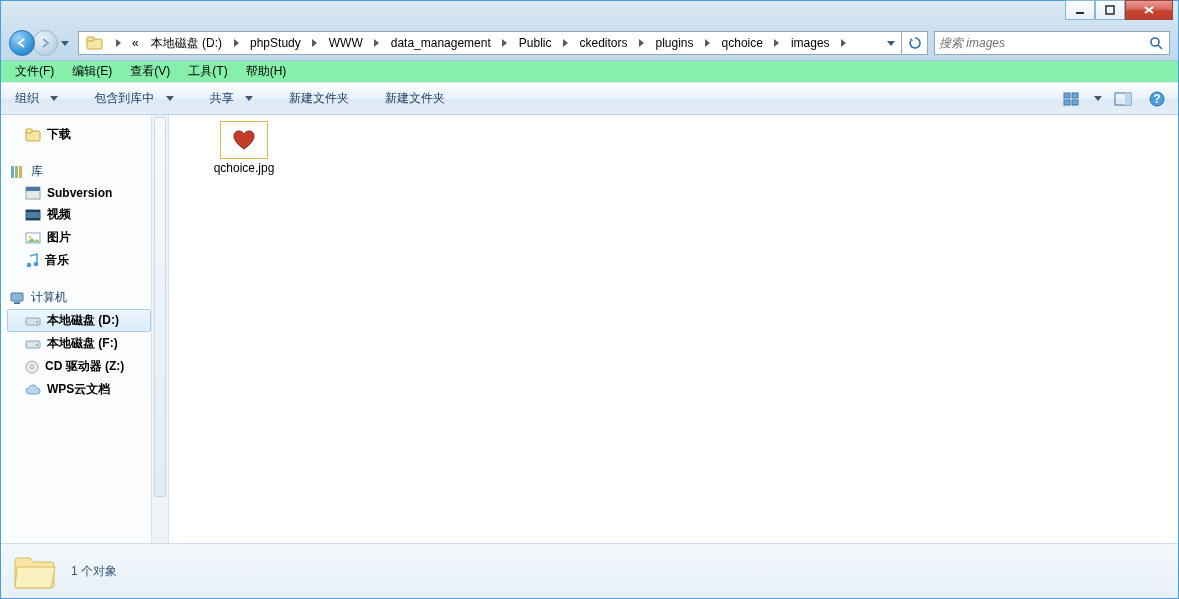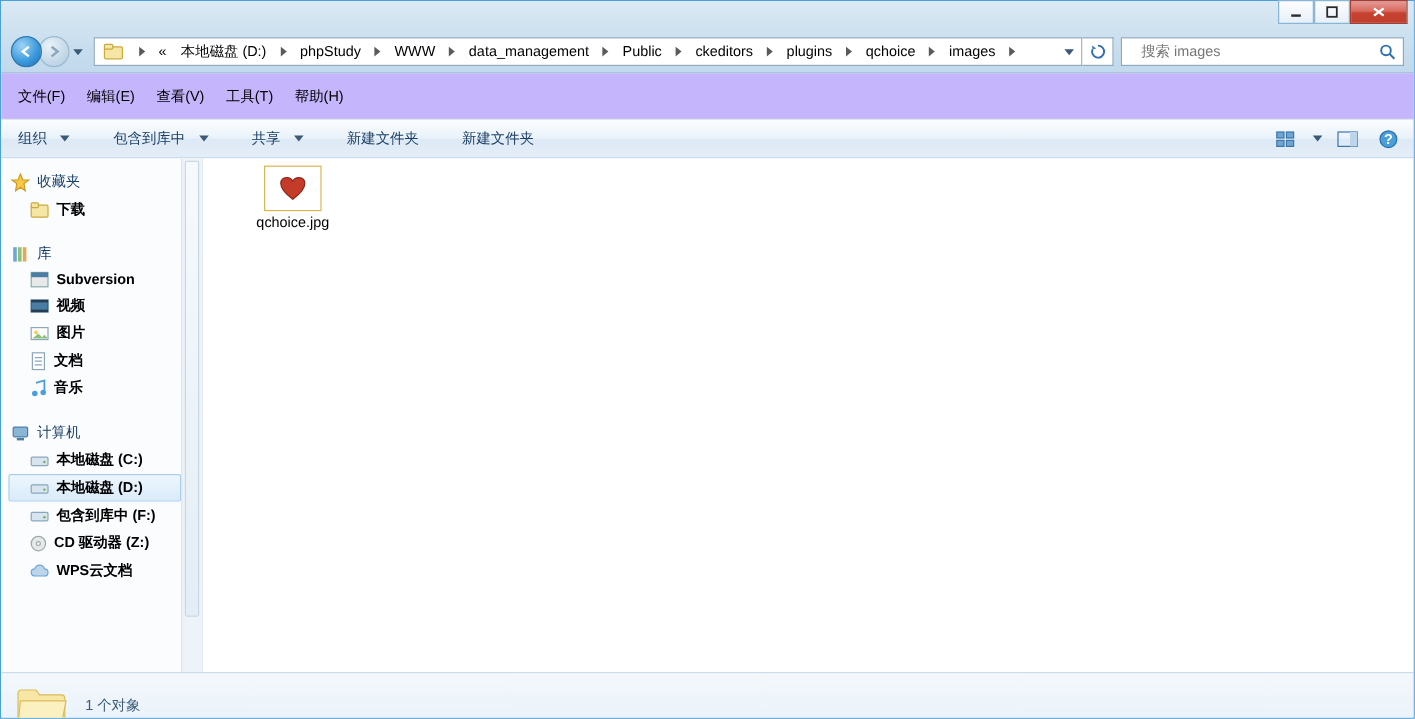--- a/index.html
+++ b/index.html
@@ -17,24 +17,24 @@
 .nav-circle.fwd { background: radial-gradient(circle at 35% 30%, #e9f2f9, #c8dbe9 55%, #afc9dc); border-color:#9cb9ce; margin-left:-3px; z-index:0; }
 .nav-circle.back { z-index:1; }
 .nav-drop { width:14px; height:24px; display:flex; align-items:center; justify-content:center; }
 .addr-box { flex:1; background:#fff; border:1px solid #8fa9be; display:flex; align-items:center; gap:2px; padding:0 2px; }
 .crumb { display:flex; align-items:center; padding:0 5px; height:100%; white-space:nowrap; color:#000; cursor:default; }
 .crumb-sep { width:14px; height:100%; display:flex; align-items:center; justify-content:center; cursor:default; }
 .addr-tail { flex:1; }
 .addr-drop { width:18px; display:flex; align-items:center; justify-content:center; border-left:1px solid transparent; }
 .refresh-btn { width:26px; background:#fff; border:1px solid #8fa9be; border-left:0; display:flex; align-items:center; justify-content:center; }
 .search-box { width:236px; margin-left:6px; background:#fff; border:1px solid #8fa9be; display:flex; align-items:center; padding:0 4px; }
-.search-box input { flex:1; border:0; outline:0; color:#7a7a7a; background:transparent;margin-left:12px; }
+.search-box input { flex:1; border:0; outline:0; font-style:italic; color:#7a7a7a; background:transparent; }
 .search-box .mag { width:18px; display:flex; align-items:center; justify-content:center; color:#2b6fb0; }
 
-.menu-bar { height:39px; background:#c4b5fd; border-bottom:1px solid #e0e6ee; display:flex; align-items:center; padding:0 6px; gap:2px; }
+.menu-bar { height:22px; background:#86efac; border-bottom:1px solid #e0e6ee; display:flex; align-items:center; padding:0 6px; gap:2px; }
 .menu-item { padding:2px 8px; cursor:default; }
 
 .toolbar { height:32px; background:linear-gradient(#fbfdff,#eaf2fa 48%,#dde9f5 52%,#e4eef8); border-bottom:1px solid #bfd3e6; display:flex; align-items:center; padding:0 8px; gap:24px; }
 .tool-item { display:flex; align-items:center; gap:4px; padding:3px 6px; cursor:default; color:#1b3f66; }
 .tool-right { margin-left:auto; display:flex; align-items:center; gap:8px; }
 .tool-icon-btn { width:26px; height:22px; display:flex; align-items:center; justify-content:center; }
 
 .body-split { display:flex; height:428px; }
 .nav-pane { width:168px; border-right:1px solid #d9e3ee; background:#fafcfe; overflow:hidden; position:relative; }
 .nav-scroll { position:absolute; right:0; top:0; bottom:0; width:17px; background:#eef3f8; border-left:1px solid #dbe4ed; }
@@ -186,26 +186,20 @@
           <text x="8" y="12" text-anchor="middle" fill="#fff" font-size="11" font-weight="bold">?</text>
         </svg>
     </div>
   </div>
 </div>
 
 <div class="body-split">
   <div class="nav-pane">
     <div class="nav-tree">
 
-      <div class="nav-group-hdr">
-        <svg width="16" height="16">
-            <polygon points="8,1 10,6 15,6 11,9 12,15 8,12 4,15 5,9 1,6 6,6" fill="#f7c948" stroke="#cf9a1f"></polygon>
-          </svg>
-        <span>收藏夹</span>
-      </div>
       <div id="fav-slot">
           <div class="nav-item">
             <span>
               <svg width="16" height="14">
                 <rect x="1" y="3" width="14" height="10" rx="1" fill="#f6e6a6" stroke="#caa93e"></rect>
                 <rect x="1" y="1" width="6" height="4" rx="1" fill="#f6e6a6" stroke="#caa93e"></rect>
               </svg>
             </span>
             <span>下载</span>
           </div>
@@ -246,75 +240,55 @@
                 <rect x="1" y="1" width="14" height="10" fill="#fff" stroke="#8aa6bc"></rect>
                 <circle cx="5" cy="5" r="1.5" fill="#f7c948"></circle>
                 <path d="M2 10 L7 6 L10 9 L12 7 L15 10 Z" fill="#8fc07a"></path>
               </svg>
             </span>
             <span>图片</span>
           </div>
           <div class="nav-item">
             <span>
               <svg width="14" height="16">
-                <rect x="2" y="1" width="10" height="14" fill="#fff" stroke="#8aa6bc"></rect>
-                <line x1="4" y1="5" x2="10" y2="5" stroke="#8aa6bc"></line>
-                <line x1="4" y1="8" x2="10" y2="8" stroke="#8aa6bc"></line>
-                <line x1="4" y1="11" x2="10" y2="11" stroke="#8aa6bc"></line>
-              </svg>
-            </span>
-            <span>文档</span>
-          </div>
-          <div class="nav-item">
-            <span>
-              <svg width="14" height="16">
                 <path d="M5 3 L12 1 L12 11" fill="none" stroke="#4a9edb" stroke-width="1.5"></path>
                 <circle cx="4" cy="12" r="2.3" fill="#4a9edb"></circle>
                 <circle cx="11" cy="11" r="2.3" fill="#4a9edb"></circle>
               </svg>
             </span>
             <span>音乐</span>
           </div>
         </div>
       <div class="nav-spacer"></div>
 
       <div class="nav-group-hdr">
         <svg width="16" height="16">
             <rect x="2" y="3" width="12" height="8" rx="1" fill="#8ab6d6" stroke="#4a7ca4"></rect>
             <rect x="5" y="12" width="6" height="2" fill="#4a7ca4"></rect>
           </svg>
         <span>计算机</span>
       </div>
       <div id="comp-slot">
-          <div class="nav-item">
+          <div class="nav-item sel">
             <span>
               <svg width="16" height="12">
                 <rect x="1" y="3" width="14" height="7" rx="1" fill="#d8e4ee" stroke="#8aa6bc"></rect>
                 <circle cx="12" cy="7" r="1" fill="#6fae5a"></circle>
               </svg>
             </span>
-            <span>本地磁盘 (C:)</span>
-          </div>
-          <div class="nav-item sel">
+            <span>本地磁盘 (D:)</span>
+          </div>
+          <div class="nav-item">
             <span>
               <svg width="16" height="12">
                 <rect x="1" y="3" width="14" height="7" rx="1" fill="#d8e4ee" stroke="#8aa6bc"></rect>
                 <circle cx="12" cy="7" r="1" fill="#6fae5a"></circle>
               </svg>
             </span>
-            <span>本地磁盘 (D:)</span>
-          </div>
-          <div class="nav-item">
-            <span>
-              <svg width="16" height="12">
-                <rect x="1" y="3" width="14" height="7" rx="1" fill="#d8e4ee" stroke="#8aa6bc"></rect>
-                <circle cx="12" cy="7" r="1" fill="#6fae5a"></circle>
-              </svg>
-            </span>
-            <span>包含到库中 (F:)</span>
+            <span>本地磁盘 (F:)</span>
           </div>
           <div class="nav-item">
             <span>
               <svg width="14" height="14">
                 <circle cx="7" cy="7" r="6" fill="#e8e8e8" stroke="#9aa"></circle>
                 <circle cx="7" cy="7" r="1.6" fill="#fff" stroke="#9aa"></circle>
               </svg>
             </span>
             <span>CD 驱动器 (Z:)</span>
           </div>

